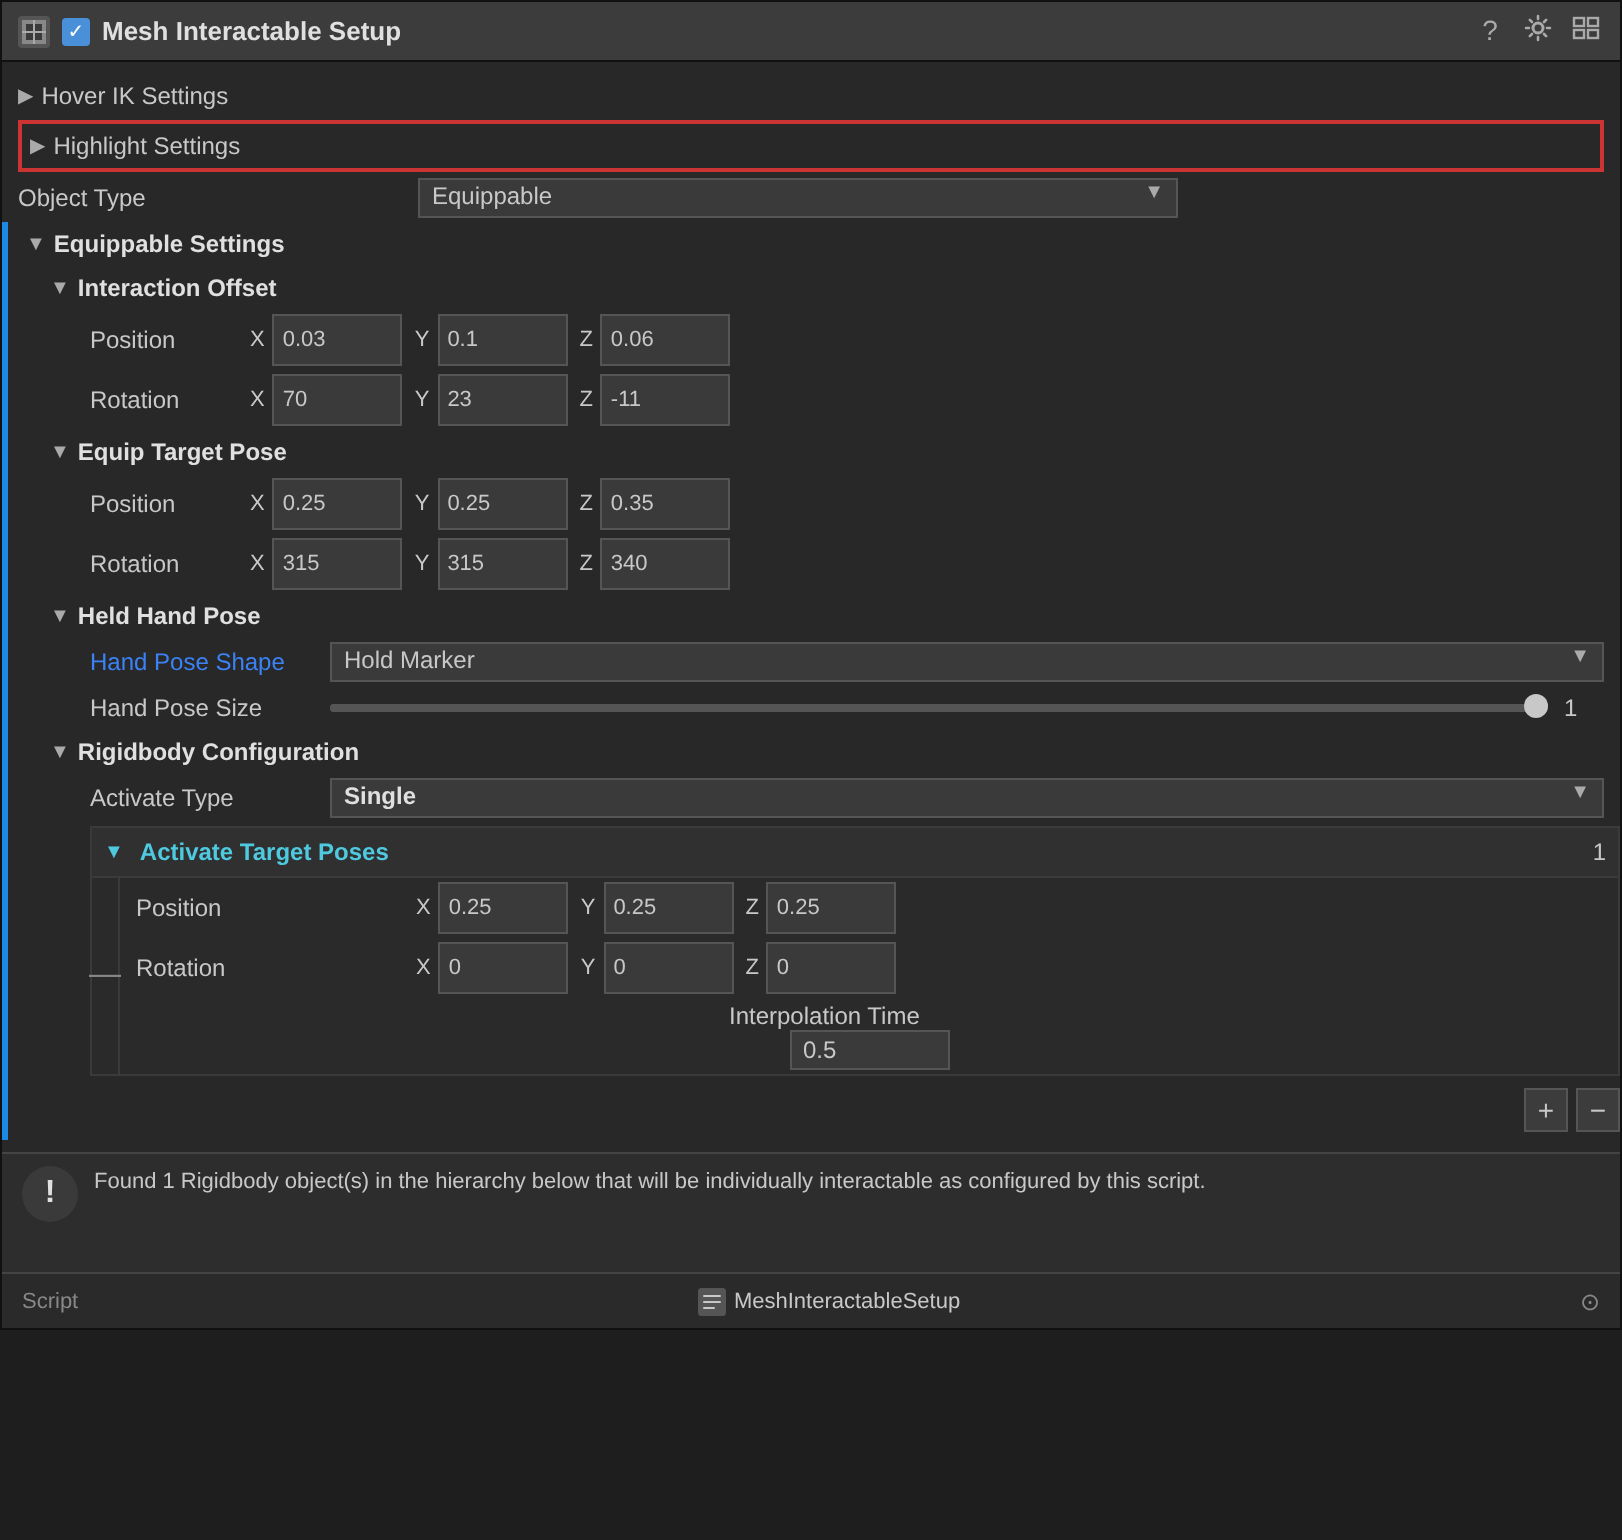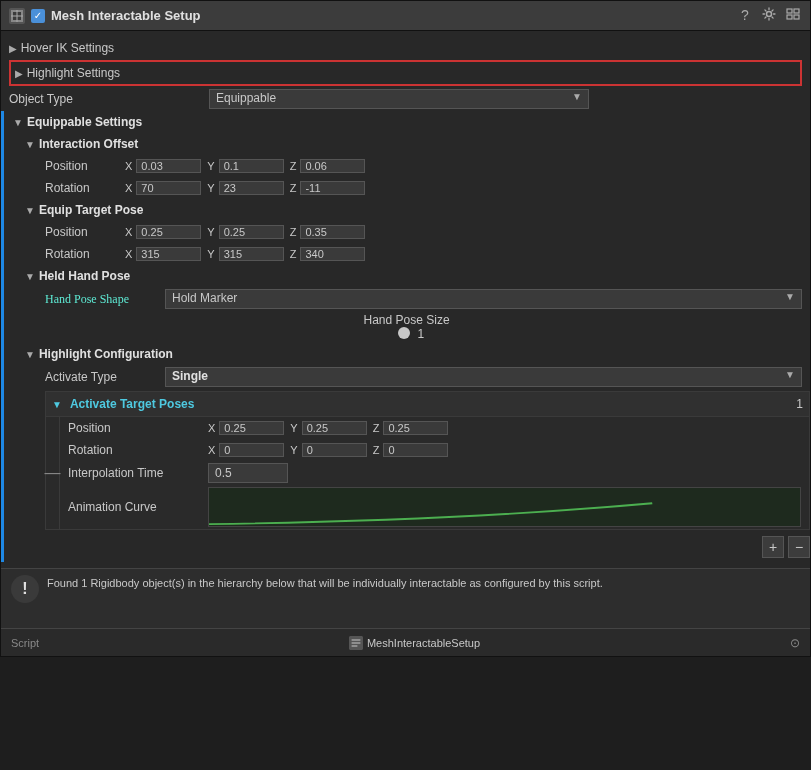--- a/index.html
+++ b/index.html
@@ -115,21 +115,21 @@
       font-size: 11px;
     }
 
     .xyz-input {
       background: #3a3a3a;
       border: 1px solid #555;
       color: #c8c8c8;
       padding: 1px 4px;
       font-size: 11px;
       width: 65px;
-      height: 14px;
+      height: 26px;
       outline: none;
     }
 
     .dropdown {
       background: #3a3a3a;
       border: 1px solid #555;
       color: #c8c8c8;
       padding: 1px 6px;
       font-size: 12px;
       height: 20px;
@@ -438,43 +438,43 @@
           </div>
         </div>
 
         <div style="padding-left:12px;">
           <div class="section-header">
             <span class="triangle">▼</span>
             <span class="bold-label">Held Hand Pose</span>
           </div>
 
           <div class="field-row" style="padding-left:28px;">
-            <div style="width:120px;color:#5eead4;font-family:Liberation Serif, serif;">Hand Pose Shape</div>
+            <div style="width:120px;color:#3b82f6;">Hand Pose Shape</div>
             <div class="dropdown">
               <span>Hold Marker</span>
               <span class="dropdown-arrow">▼</span>
             </div>
           </div>
 
-          <div class="field-row" style="padding-left:28px;flex-direction:column;">
+          <div class="field-row" style="padding-left:28px;">
             <div style="width:120px;color:#c8c8c8;">Hand Pose Size</div>
             <div class="slider-container">
               <div class="slider">
                 <div class="slider-track"></div>
                 <div class="slider-thumb"></div>
               </div>
               <span style="min-width:20px;">1</span>
             </div>
           </div>
         </div>
 
         <div style="padding-left:12px;">
           <div class="section-header">
             <span class="triangle">▼</span>
-            <span class="bold-label">Highlight Configuration</span>
+            <span class="bold-label">Rigidbody Configuration</span>
           </div>
 
           <div class="field-row" style="padding-left:28px;">
             <div style="width:120px;color:#c8c8c8;">Activate Type</div>
             <div class="dropdown">
               <span class="bold-label">Single</span>
               <span class="dropdown-arrow">▼</span>
             </div>
           </div>
 
@@ -510,34 +510,25 @@
                   <div class="xyz-group">
                     <span class="xyz-label">X</span>
                     <input class="xyz-input" type="text" value="0" style="">
                     <span class="xyz-label" style="margin-left:4px;">Y</span>
                     <input class="xyz-input" type="text" value="0" style="">
                     <span class="xyz-label" style="margin-left:4px;">Z</span>
                     <input class="xyz-input" type="text" value="0" style="">
                   </div>
                 </div>
 
-                <div class="field-row" style="padding-left:8px;">
+                <div class="field-row" style="padding-left:8px;flex-direction:column;">
                   <div style="width:140px;color:#c8c8c8;">Interpolation Time</div>
                   <input class="text-input" type="text" value="0.5" style="">
                 </div>
 
-                <div class="field-row" style="padding-left:8px;">
-                  <div style="width:140px;color:#c8c8c8;">Animation Curve</div>
-                  <div class="curve-container">
-                    <svg class="curve-svg" viewBox="0 0 400 40" preserveAspectRatio="none">
-                      <rect width="400" height="40" fill="#1e2a1e"></rect>
-                      <path d="M 0 38 C 100 36, 200 30, 300 16, 400 2" stroke="#4caf50" stroke-width="2" fill="none"></path>
-                    </svg>
-                  </div>
-                </div>
 
               </div>
             </div>
           </div>
 
           <div class="action-btns" style="padding-right:0;margin-right:0;">
             <button class="action-btn">+</button>
             <button class="action-btn">−</button>
           </div>
 

